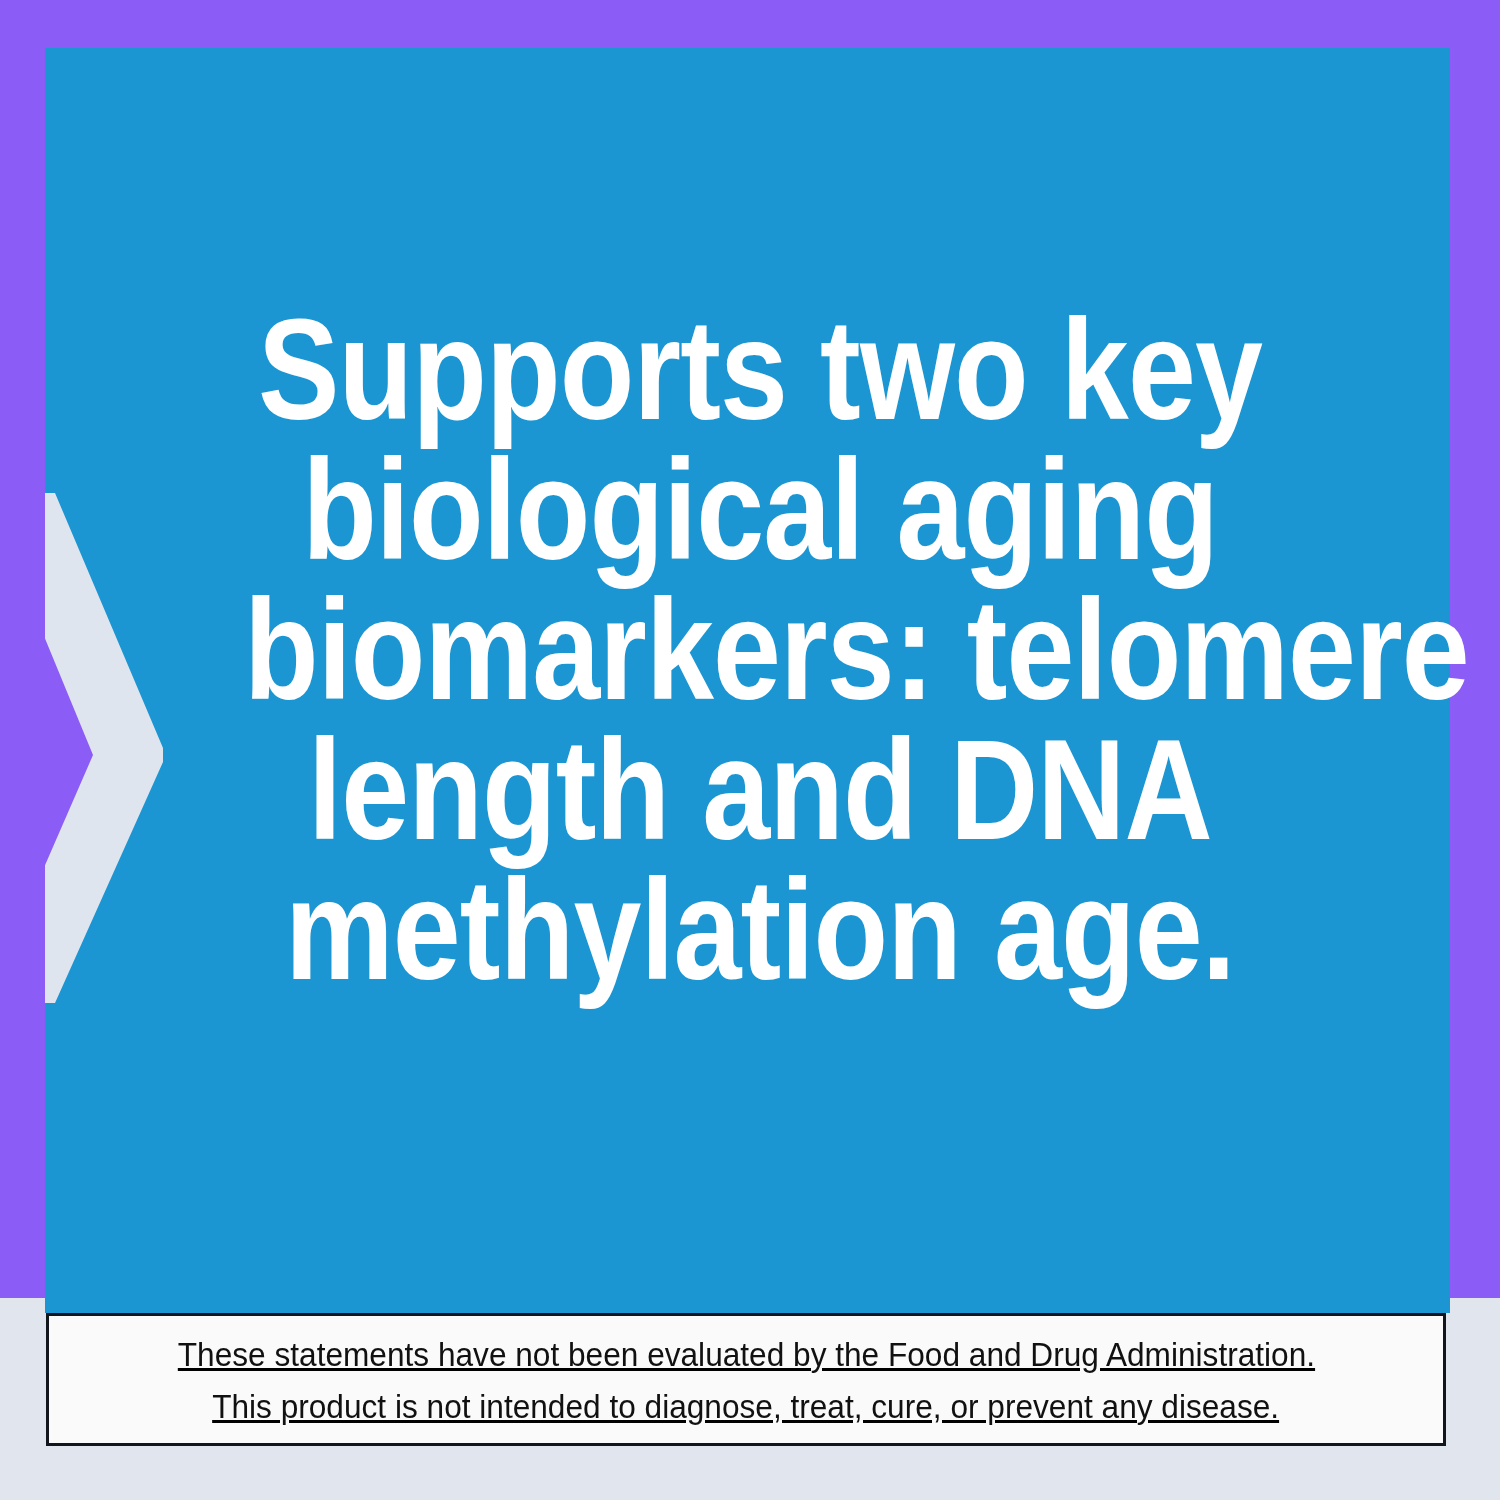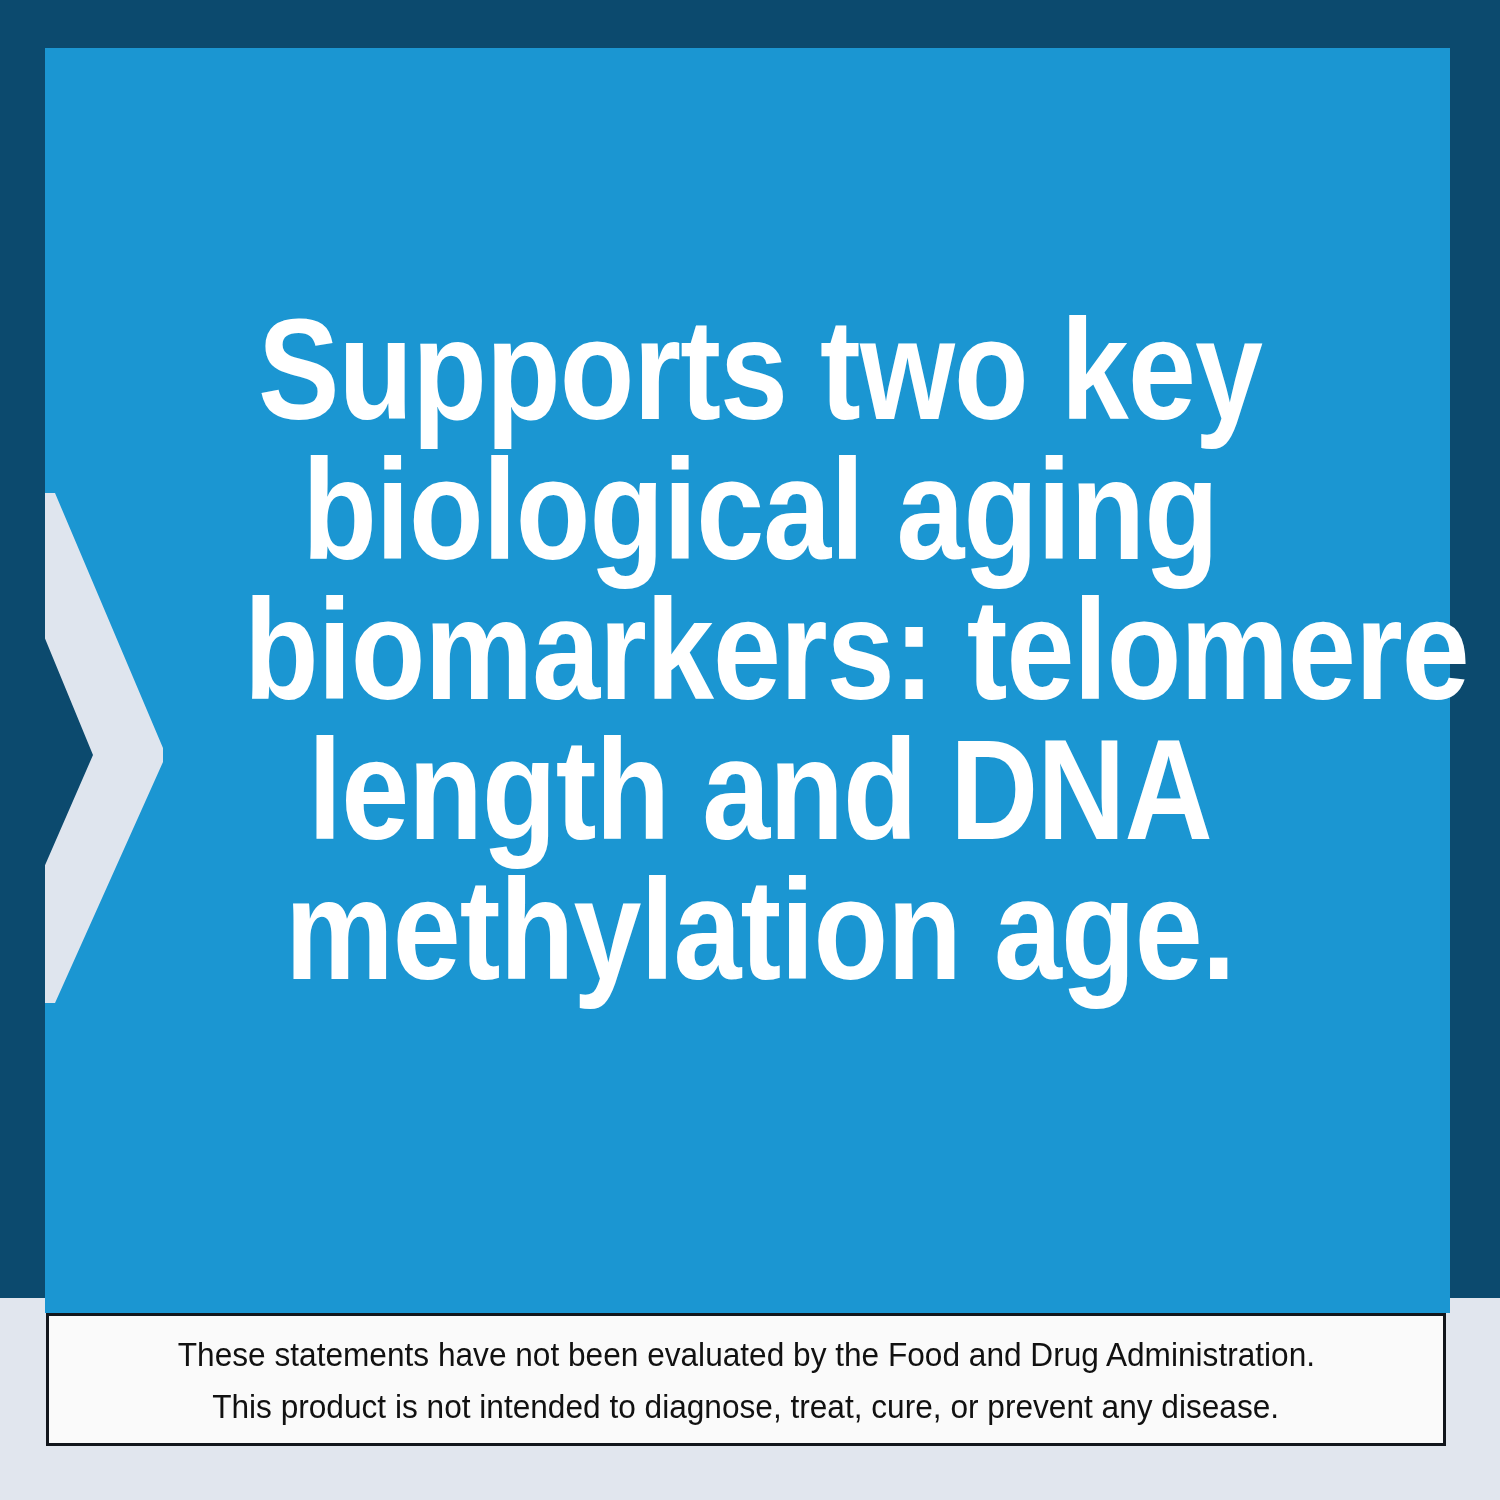--- a/index.html
+++ b/index.html
@@ -13,21 +13,21 @@
     height: 1500px;
     background: #e1e6ee;
     font-family: "Liberation Sans", "DejaVu Sans", sans-serif;
     overflow: hidden;
   }
 
   #canvas {
     position: relative;
     width: 1500px;
     height: 1298px;
-    background: #0c4a6e;
+    background: #8b5cf6;
   }
 
   
   #blue-panel {
     position: absolute;
     left: 45px;
     top: 48px;
     width: 1405px;
     height: 1265px;
   }
@@ -69,20 +69,21 @@
     top: 1313px;
     width: 1400px;
     height: 133px;
     background: #fafafa;
     border: 3px solid #12161c;
     box-sizing: border-box;
     display: flex;
     flex-direction: column;
     align-items: center;
     justify-content: center;
+    text-decoration: underline;
   }
 
   #disclaimer-box .disc-line {
     display: block;
     color: #111111;
     font-family: "Liberation Sans Narrow", "Liberation Sans", "DejaVu Sans Condensed", "DejaVu Sans", sans-serif;
     font-weight: normal;
     font-size: 34px;
     line-height: 52px;
     white-space: nowrap;

